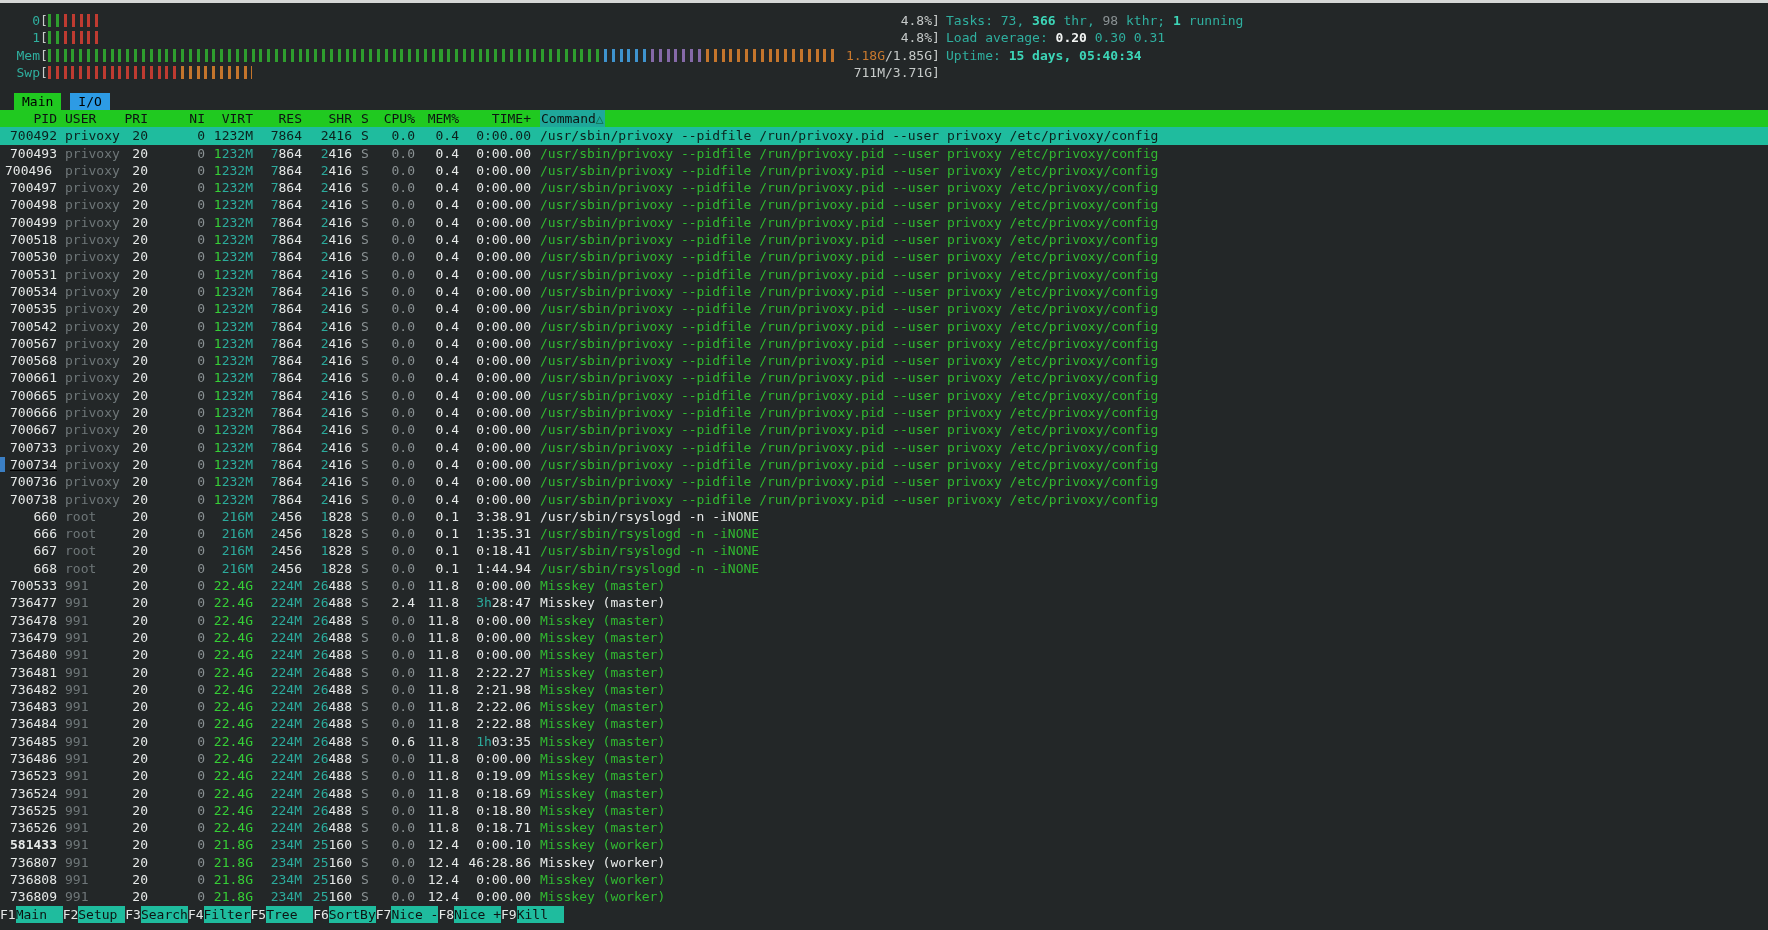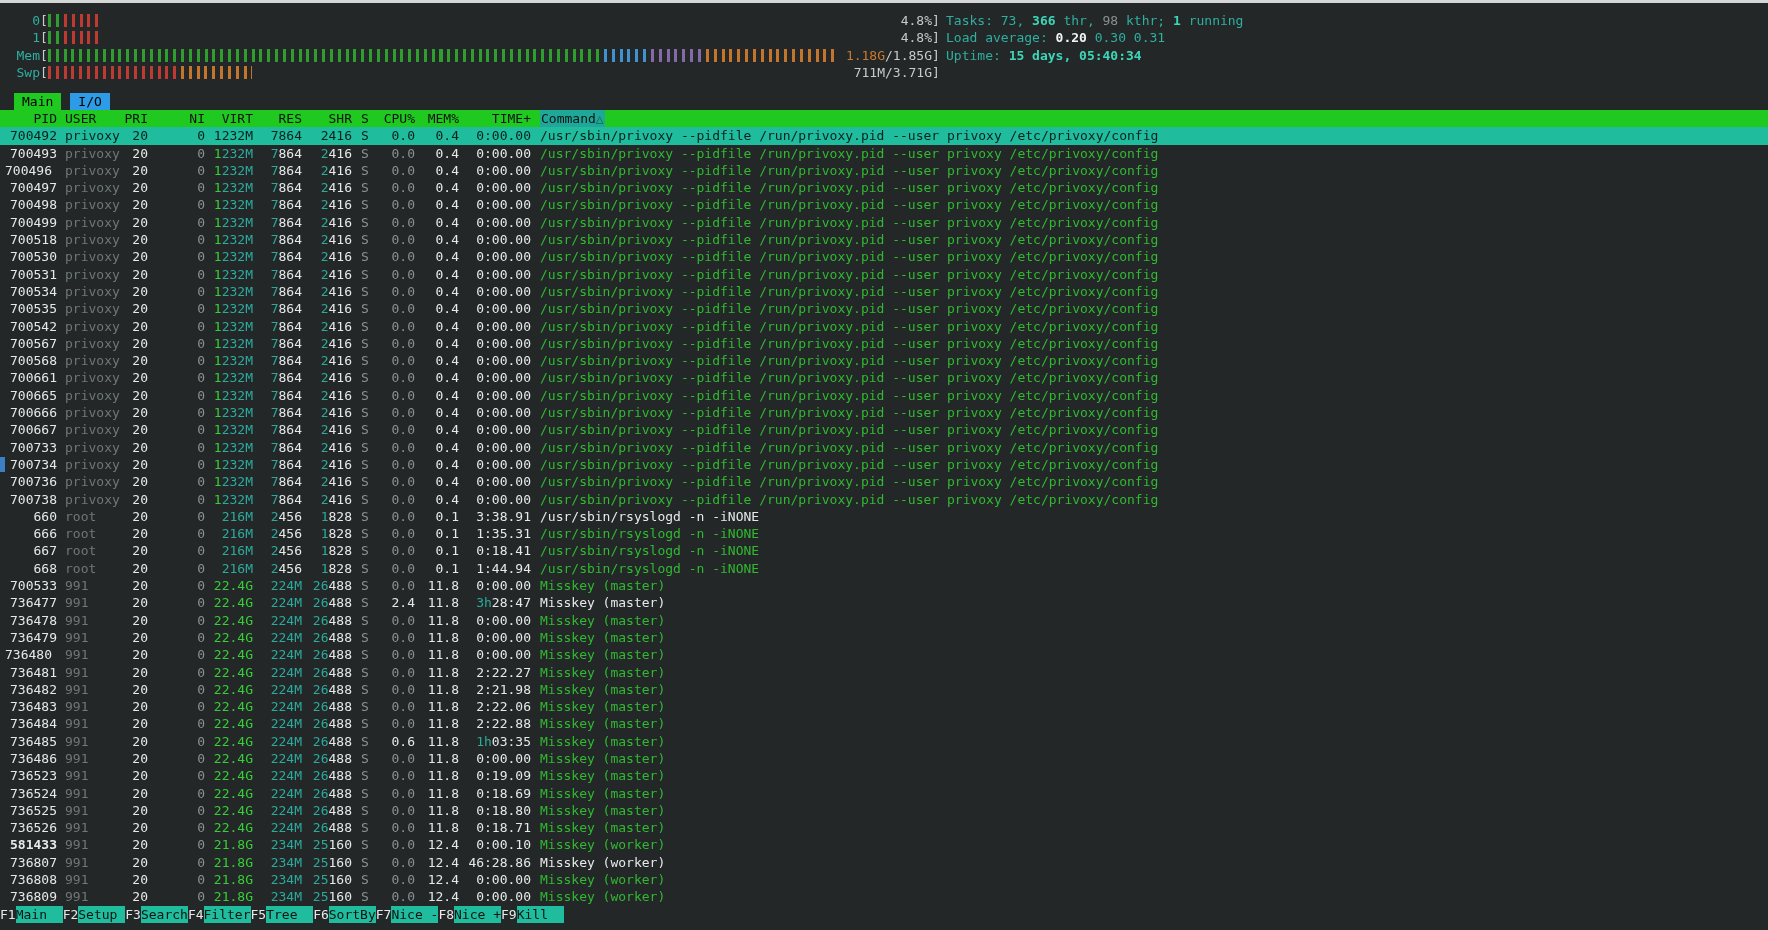--- a/index.html
+++ b/index.html
@@ -375,21 +375,21 @@
           <span class="cell" style="left: 258px; width: 44px; text-align: right;"><span class="k-t">7</span><span class="k-w">864</span></span>
           <span class="cell" style="left: 307px; width: 45px; text-align: right;"><span class="k-t">2</span><span class="k-w">416</span></span>
           <span class="cell" style="left: 361px; width: 12px; text-align: left;"><span class="k-d">S</span></span>
           <span class="cell" style="left: 373px; width: 42px; text-align: right;"><span class="k-d">0.0</span></span>
           <span class="cell" style="left: 417px; width: 42px; text-align: right;"><span class="k-w">0.4</span></span>
           <span class="cell" style="left: 464px; width: 67px; text-align: right;"><span class="k-w">0:00.00</span></span>
           <span class="cell" style="left: 540px; width: 1228px; text-align: left;"><span class="k-grn">/usr/sbin/privoxy --pidfile /run/privoxy.pid --user privoxy /etc/privoxy/config</span></span>
         </div>
         <div class="prow">
           <i class="cursor-mark"></i>
-          <span class="cell" style="left: 0px; width: 57px; text-align: right;"><span class="k-w">700734</span></span>
+          <span class="cell" style="left: 0px; width: 57px; text-align: right; text-decoration: underline;"><span class="k-w">700734</span></span>
           <span class="cell" style="left: 65px; width: 88px; text-align: left;"><span class="k-u">privoxy</span></span>
           <span class="cell" style="left: 105px; width: 43px; text-align: right;"><span class="k-w">20</span></span>
           <span class="cell" style="left: 158px; width: 47px; text-align: right;"><span class="k-d">0</span></span>
           <span class="cell" style="left: 210px; width: 43px; text-align: right;"><span class="k-g">1</span><span class="k-t">232M</span></span>
           <span class="cell" style="left: 258px; width: 44px; text-align: right;"><span class="k-t">7</span><span class="k-w">864</span></span>
           <span class="cell" style="left: 307px; width: 45px; text-align: right;"><span class="k-t">2</span><span class="k-w">416</span></span>
           <span class="cell" style="left: 361px; width: 12px; text-align: left;"><span class="k-d">S</span></span>
           <span class="cell" style="left: 373px; width: 42px; text-align: right;"><span class="k-d">0.0</span></span>
           <span class="cell" style="left: 417px; width: 42px; text-align: right;"><span class="k-w">0.4</span></span>
           <span class="cell" style="left: 464px; width: 67px; text-align: right;"><span class="k-w">0:00.00</span></span>
@@ -529,21 +529,21 @@
           <span class="cell" style="left: 210px; width: 43px; text-align: right;"><span class="k-g">22.4G</span></span>
           <span class="cell" style="left: 258px; width: 44px; text-align: right;"><span class="k-t">224M</span></span>
           <span class="cell" style="left: 307px; width: 45px; text-align: right;"><span class="k-t">26</span><span class="k-w">488</span></span>
           <span class="cell" style="left: 361px; width: 12px; text-align: left;"><span class="k-d">S</span></span>
           <span class="cell" style="left: 373px; width: 42px; text-align: right;"><span class="k-d">0.0</span></span>
           <span class="cell" style="left: 417px; width: 42px; text-align: right;"><span class="k-w">11.8</span></span>
           <span class="cell" style="left: 464px; width: 67px; text-align: right;"><span class="k-w">0:00.00</span></span>
           <span class="cell" style="left: 540px; width: 1228px; text-align: left;"><span class="k-grn">Misskey (master)</span></span>
         </div>
         <div class="prow">
-          <span class="cell" style="left: 0px; width: 57px; text-align: center;"><span class="k-w">736480</span></span>
+          <span class="cell" style="left: 0px; width: 57px; text-align: right;"><span class="k-w">736480</span></span>
           <span class="cell" style="left: 65px; width: 88px; text-align: left;"><span class="k-u">991</span></span>
           <span class="cell" style="left: 105px; width: 43px; text-align: right;"><span class="k-w">20</span></span>
           <span class="cell" style="left: 158px; width: 47px; text-align: right;"><span class="k-d">0</span></span>
           <span class="cell" style="left: 210px; width: 43px; text-align: right;"><span class="k-g">22.4G</span></span>
           <span class="cell" style="left: 258px; width: 44px; text-align: right;"><span class="k-t">224M</span></span>
           <span class="cell" style="left: 307px; width: 45px; text-align: right;"><span class="k-t">26</span><span class="k-w">488</span></span>
           <span class="cell" style="left: 361px; width: 12px; text-align: left;"><span class="k-d">S</span></span>
           <span class="cell" style="left: 373px; width: 42px; text-align: right;"><span class="k-d">0.0</span></span>
           <span class="cell" style="left: 417px; width: 42px; text-align: right;"><span class="k-w">11.8</span></span>
           <span class="cell" style="left: 464px; width: 67px; text-align: right;"><span class="k-w">0:00.00</span></span>

